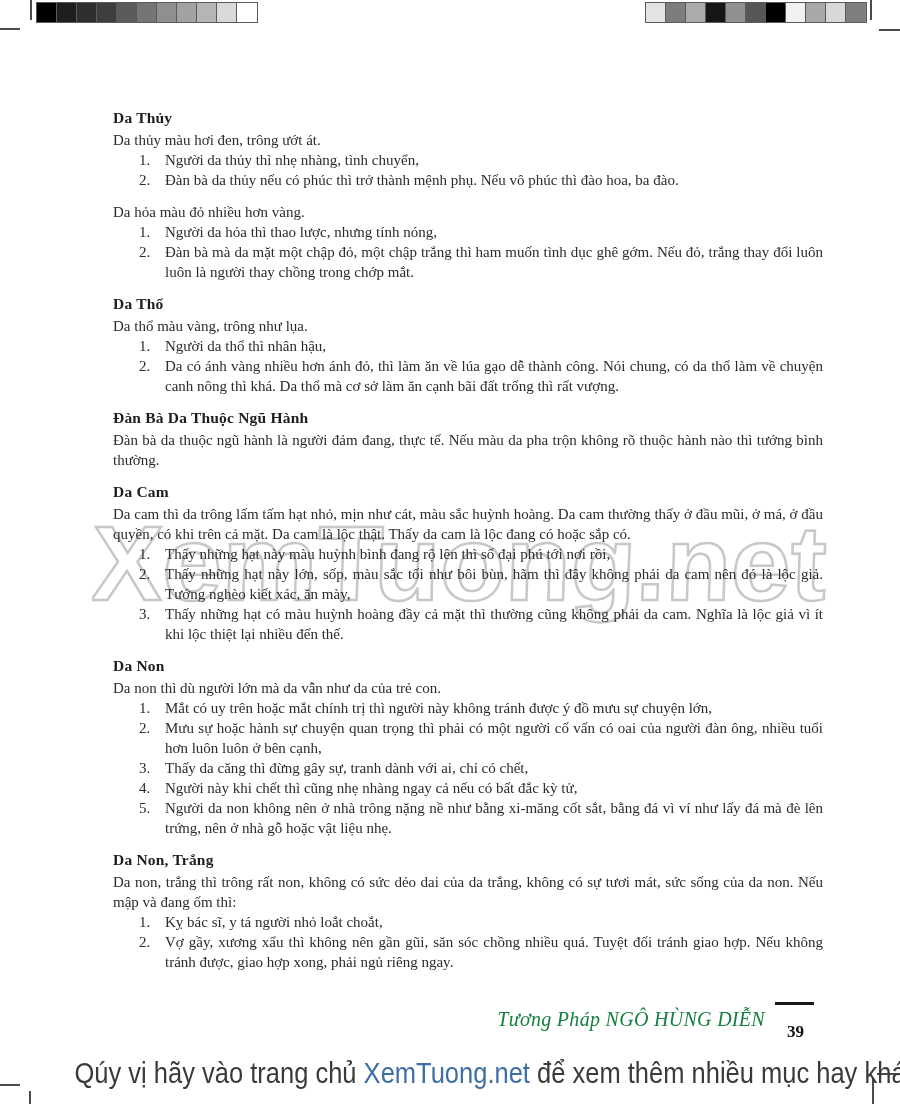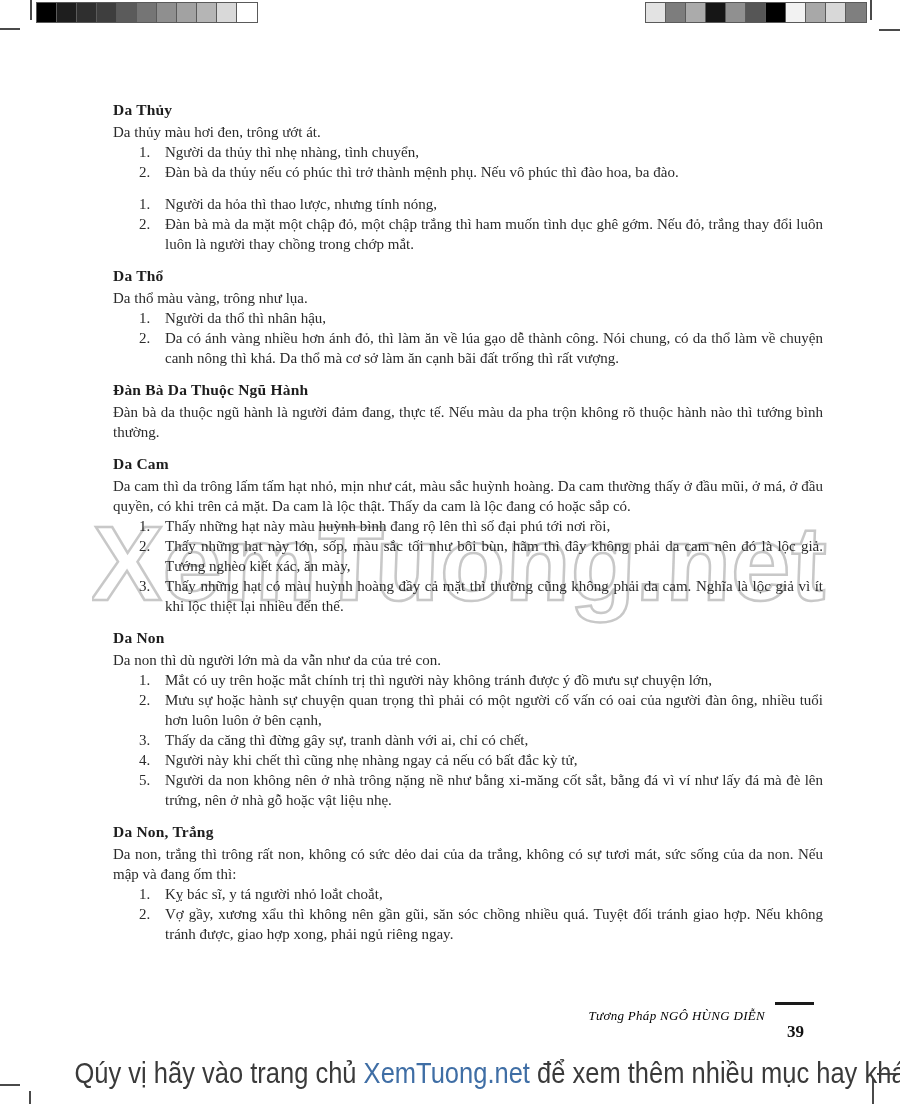--- a/index.html
+++ b/index.html
@@ -14,35 +14,35 @@
   #strip-left{left:36px;}
   #strip-right{left:645px;}
   
   .mark{position:absolute;background:#4a4a4a;}
   
   .watermark{position:absolute;left:92px;top:492px;z-index:0;pointer-events:none;opacity:.9;}
   
   .content{position:absolute;left:113px;top:96px;width:710px;z-index:1;}
   .sec{margin:0 0 12px 0;}
   .sec-title{
-    font-size:15.5px;font-weight:bold;color:#1d1d1d;margin:4px 0 2px 0;
+    font-size:15.5px;font-weight:bold;color:#1d1d1d;margin:12px 0 2px 0;
     line-height:20px;letter-spacing:.2px;
   }
   .sec-intro{margin:0;font-size:15px;line-height:20px;text-align:justify;}
   .sec-list{margin:0;padding:0;list-style:none;counter-reset:itm;}
   .sec-list li{
     counter-increment:itm;position:relative;padding-left:52px;
     font-size:15px;line-height:20px;text-align:justify;
   }
   .sec-list li::before{
     content:counter(itm) ".";position:absolute;left:26px;top:0;
   }
   
   .footer{position:absolute;top:1002px;right:86px;z-index:1;display:flex;align-items:flex-start;}
-  .footer .book{font-style:italic;font-size:13px;color:#000000;padding-top:6px;letter-spacing:.3px;}
+  .footer .book{font-style:italic;font-size:20px;color:#15803d;padding-top:6px;letter-spacing:.3px;}
   .footer .pnum{
     font-weight:bold;font-size:17px;color:#111;margin-left:10px;
     border-top:3px solid #1a1a1a;padding:17px 10px 0 12px;
   }
   
   .banner{position:absolute;left:0;top:1056px;width:900px;text-align:center;z-index:1;}
   .banner .inner{
     display:inline-block;transform:scaleX(.85);transform-origin:center;
     font-family:"Liberation Sans", sans-serif;font-size:30px;color:#3a3a3a;
     white-space:nowrap;
@@ -98,20 +98,21 @@
   <section class="sec">
     <h3 class="sec-title">Da Thủy</h3>
     <p class="sec-intro">Da thủy màu hơi đen, trông ướt át.</p>
     <ol class="sec-list">
         <li>Người da thủy thì nhẹ nhàng, tình chuyển,</li>
         <li>Đàn bà da thủy nếu có phúc thì trở thành mệnh phụ. Nếu vô phúc thì đào hoa, ba đào.</li>
       </ol>
   </section>
 
   <section class="sec">
+    <p class="sec-intro">Da hỏa màu đỏ nhiều hơn vàng.</p>
     <ol class="sec-list">
         <li>Người da hỏa thì thao lược, nhưng tính nóng,</li>
         <li>Đàn bà mà da mặt một chập đỏ, một chập trắng thì ham muốn tình dục ghê gớm. Nếu đỏ, trắng thay đổi luôn luôn là người thay chồng trong chớp mắt.</li>
       </ol>
   </section>
 
   <section class="sec">
     <h3 class="sec-title">Da Thổ</h3>
     <p class="sec-intro">Da thổ màu vàng, trông như lụa.</p>
     <ol class="sec-list">

